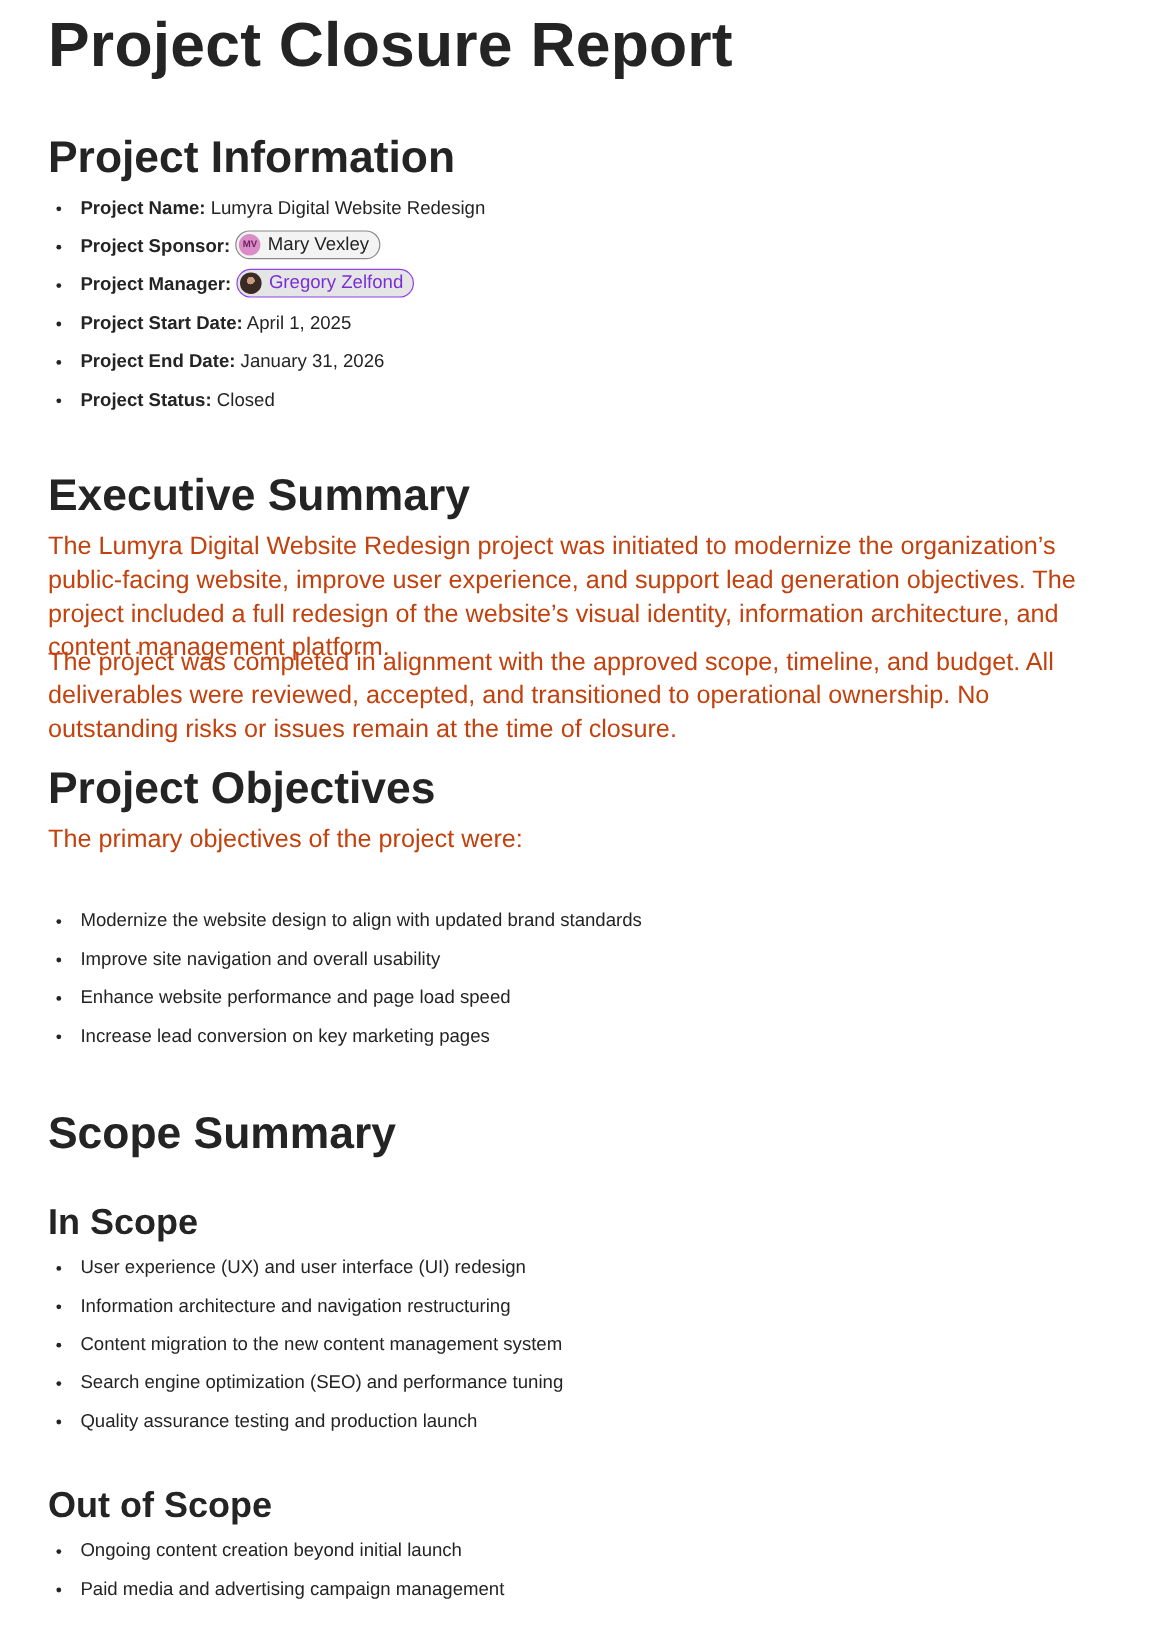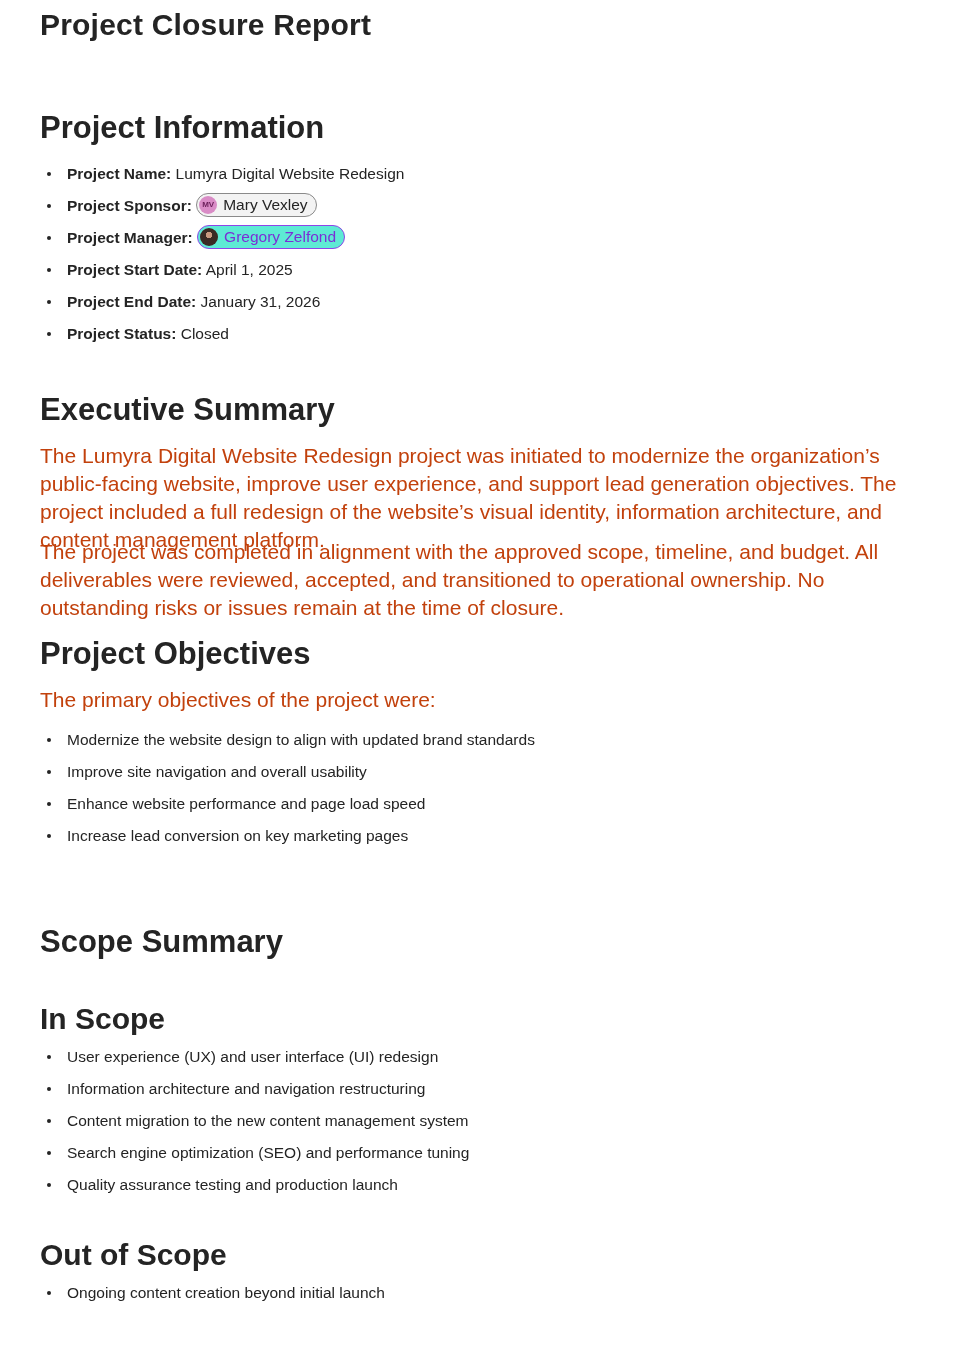--- a/index.html
+++ b/index.html
@@ -6,31 +6,31 @@
     body {
       width: 960px;
       min-height: 1356px;
       font-family: "Liberation Sans", "DejaVu Sans", sans-serif;
       color: #242424;
       position: relative;
       overflow: hidden;
     }
     .page { padding: 0 40px; }
     h1 {
-      font-size: 30px;
+      font-size: 52px;
       font-weight: 700;
       margin: 0;
       position: absolute;
       left: 40px;
       top: 8px;
       letter-spacing: 0.2px;
       color: #242424;
     }
     h2 {
-      font-size: 31px;
+      font-size: 37px;
       font-weight: 700;
       margin: 0;
       position: absolute;
       left: 40px;
       color: #242424;
     }
     h3 {
       font-size: 30px;
       font-weight: 700;
       margin: 0;
@@ -87,21 +87,21 @@
       line-height: 22px;
       cursor: pointer;
     }
     .chip-default {
       border: 1px solid #8a8a8a;
       background: #f3f3f3;
       color: #242424;
     }
     .chip-selected {
       border: 1px solid #8e44e8;
-      background: #5eead4;
+      background: #e5e5e5;
       color: #7a2fd6;
     }
     .avatar {
       width: 18px;
       height: 18px;
       border-radius: 50%;
       margin-right: 6px;
       display: inline-flex;
       align-items: center;
       justify-content: center;
@@ -158,36 +158,37 @@
       <span>Closed</span>
     </li>
   </ul>
 
   <h2 style="top:392px">Executive Summary</h2>
   <p class="body" style="top:442px">The Lumyra Digital Website Redesign project was initiated to modernize the organization’s public-facing website, improve user experience, and support lead generation objectives. The project included a full redesign of the website’s visual identity, information architecture, and content management platform.</p>
   <p class="body" style="top:538px">The project was completed in alignment with the approved scope, timeline, and budget. All deliverables were reviewed, accepted, and transitioned to operational ownership. No outstanding risks or issues remain at the time of closure.</p>
 
   <h2 style="top:636px">Project Objectives</h2>
   <p class="body" style="top:686px">The primary objectives of the project were:</p>
-  <ul class="list" style="top:724px">
+  <ul class="list" style="top:752px">
     <li>Modernize the website design to align with updated brand standards</li>
     <li>Improve site navigation and overall usability</li>
     <li>Enhance website performance and page load speed</li>
     <li>Increase lead conversion on key marketing pages</li>
   </ul>
 
   <h2 style="top:924px">Scope Summary</h2>
 
   <h3 style="top:1002px">In Scope</h3>
   <ul class="list" style="top:1041px">
     <li>User experience (UX) and user interface (UI) redesign</li>
     <li>Information architecture and navigation restructuring</li>
     <li>Content migration to the new content management system</li>
     <li>Search engine optimization (SEO) and performance tuning</li>
     <li>Quality assurance testing and production launch</li>
   </ul>
 
   <h3 style="top:1238px">Out of Scope</h3>
   <ul class="list" style="top:1277px">
     <li>Ongoing content creation beyond initial launch</li>
+    <li>Paid media and advertising campaign management</li>
   </ul>
 
 </div>
 
 </body></html>

